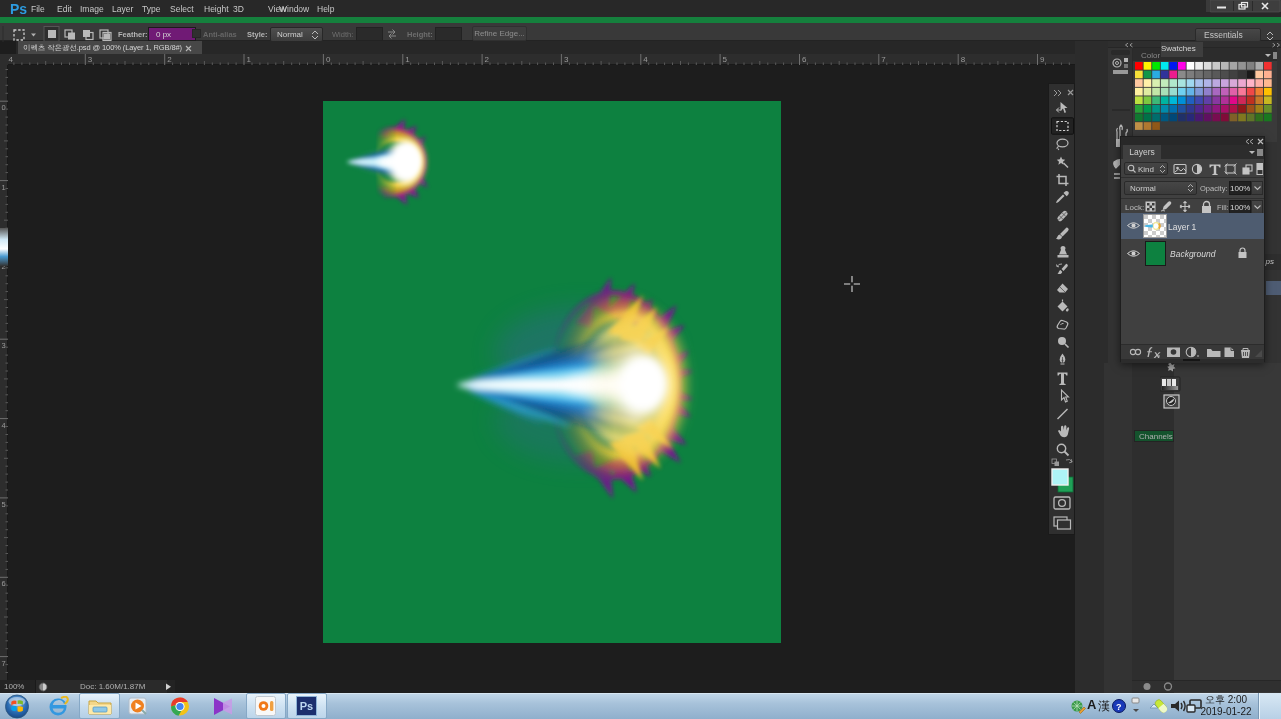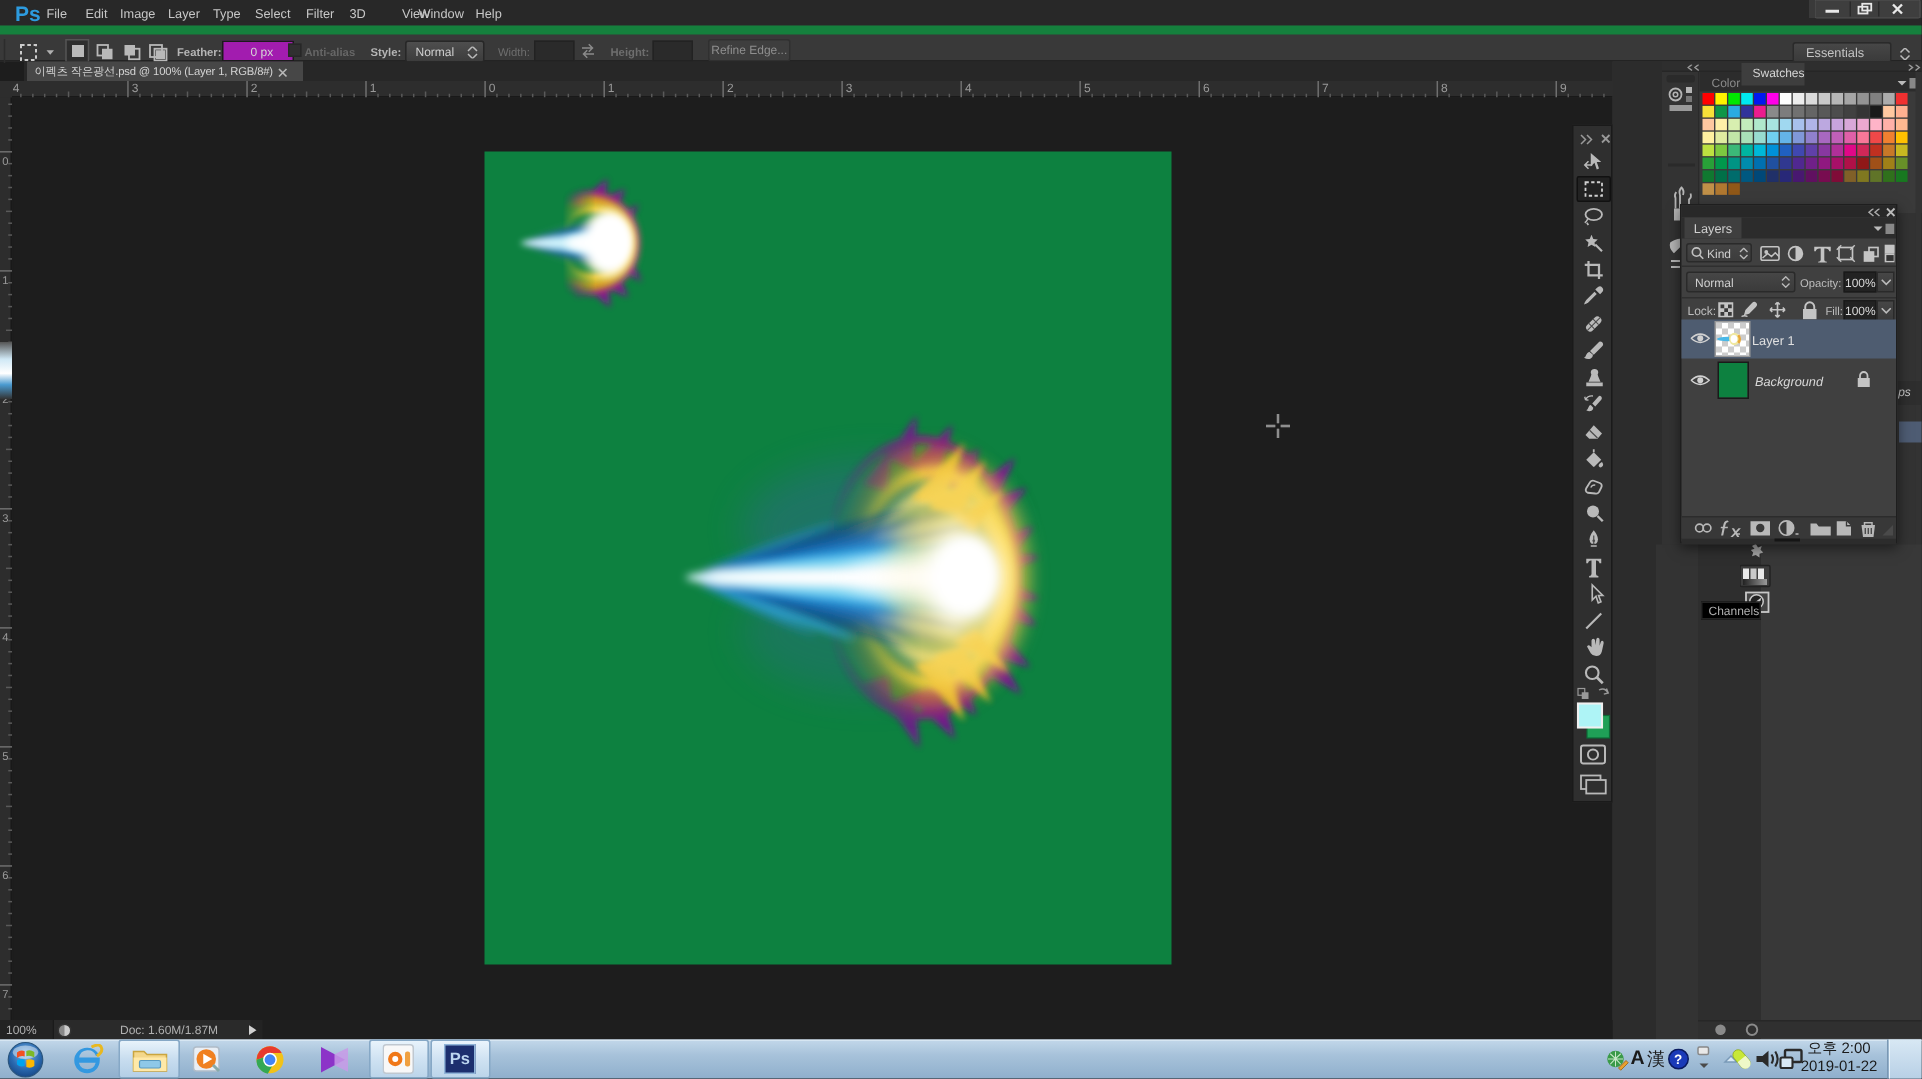--- a/index.html
+++ b/index.html
@@ -33,21 +33,21 @@
 <body>
 <div id="root">
   <div class="abs" id="menubar">
     <span id="pslogo">Ps</span>
     <span class="mi" style="left:31px">File</span>
     <span class="mi" style="left:57px">Edit</span>
     <span class="mi" style="left:80px">Image</span>
     <span class="mi" style="left:112px">Layer</span>
     <span class="mi" style="left:142px">Type</span>
     <span class="mi" style="left:170px">Select</span>
-    <span class="mi" style="left:204px">Filter</span>
+    <span class="mi" style="left:204px">Height</span>
     <span class="mi" style="left:233px">3D</span>
     <span class="mi" style="left:268px">View</span>
     <span class="mi" style="left:279px">Window</span>
     <span class="mi" style="left:317px">Help</span>
   </div>
   <div class="abs" style="left:1206px;top:0;width:75px;height:12px;background:#3a3a3a"></div>
   <svg class="abs" style="left:1210px;top:0px" width="71" height="13">
     <rect x="0" y="0" width="70" height="12" rx="1" fill="#3e3e3e" stroke="#565656" stroke-width="0.6"></rect>
     <line x1="23.5" y1="1" x2="23.5" y2="11" stroke="#2a2a2a"></line>
     <line x1="42.5" y1="1" x2="42.5" y2="11" stroke="#2a2a2a"></line>
@@ -65,21 +65,21 @@
       <rect x="48" y="7" width="8" height="8" fill="#b9b9b9"></rect>
       <rect x="65" y="7" width="7" height="7" fill="none" stroke="#b9b9b9" stroke-width="1.2"></rect>
       <rect x="68" y="9.5" width="7" height="7" fill="#b9b9b9"></rect>
       <rect x="83" y="7" width="7" height="7" fill="#b9b9b9"></rect>
       <rect x="86" y="9.5" width="7" height="7" fill="none" stroke="#b9b9b9" stroke-width="1.2"></rect>
       <rect x="100" y="7" width="8" height="8" fill="none" stroke="#b9b9b9" stroke-width="1.2"></rect>
       <rect x="103" y="9.5" width="8" height="8" fill="none" stroke="#b9b9b9" stroke-width="1.2"></rect>
       <rect x="104" y="10.5" width="6" height="6" fill="#b9b9b9"></rect>
     </svg>
     <span class="abs" style="left:118px;top:7px;font-size:7.5px;font-weight:bold;color:#b5b5b5">Feather:</span>
-    <div class="abs" style="left:148px;top:4px;width:48px;height:14px;background:#a21caf;border:1px solid #1b1b1b;color:#d6d6d6;font-size:8px;line-height:13px;padding-left:18px">0 px</div>
+    <div class="abs" style="left:148px;top:4px;width:48px;height:14px;background:#701a75;border:1px solid #1b1b1b;color:#d6d6d6;font-size:8px;line-height:13px;padding-left:7px">0 px</div>
     <div class="abs" style="left:192px;top:6px;width:9px;height:9px;background:#303030;border:1px solid #272727"></div>
     <span class="abs" style="left:203px;top:7px;font-size:7.5px;font-weight:bold;color:#666">Anti-alias</span>
     <span class="abs" style="left:247px;top:7px;font-size:7.5px;font-weight:bold;color:#b5b5b5">Style:</span>
     <div class="abs" style="left:270px;top:4px;width:53px;height:15px;background:linear-gradient(#4e4e4e,#3c3c3c);border:1px solid #272727;border-radius:2px;color:#cfcfcf;font-size:8px;line-height:13px;padding-left:6px">Normal</div>
     <svg class="abs" style="left:311px;top:8px" width="8" height="8">
         <path d="M1 3 l3 -3 l3 3 M1 5 l3 3 l3 -3" fill="none" stroke="#bbb" stroke-width="1"></path>
       </svg>
     <span class="abs" style="left:332px;top:7px;font-size:7.5px;font-weight:normal;color:#6e6e6e">Width:</span>
     <div class="abs" style="left:356px;top:4px;width:27px;height:14px;background:#2a2a2a;border:1px solid #222"></div>
     <svg class="abs" style="left:385px;top:5px" width="14" height="12">
@@ -553,21 +553,21 @@
       <g transform="translate(1,101)" stroke="#b5b5b5" fill="none" stroke-width="1.2">
         <path d="M2 4 q6 -4 9 -1 l-7 7 q-3 -3 -2 -6 Z" fill="#b5b5b5"></path>
         <path d="M12 2 l5 5" stroke-width="1.4"></path>
         <path d="M2 16 h14 M9 16 q4 -1 6 -4 M2 20 h11 q3 0 4 -2" stroke-width="1.3"></path>
       </g>
     </svg>
 
     <div class="abs" style="left:58px;top:7px;width:148px;height:94px;background:#3a3a3a"></div>
     <div class="abs" style="left:58px;top:7px;width:148px;height:13px;background:#2c2c2c"></div>
     <span class="abs" style="left:66px;top:10px;font-size:8px;color:#8a8a8a">Color</span>
-    <div class="abs" style="left:86px;top:1px;width:42px;height:15px;background:#3e3e3e;color:#d6d6d6;font-size:8px;text-align:right;line-height:13px">Swatches</div>
+    <div class="abs" style="left:86px;top:1px;width:42px;height:15px;background:#3e3e3e;color:#d6d6d6;font-size:8px;text-align:left;line-height:13px">Swatches</div>
     <svg class="abs" style="left:190px;top:11px" width="14" height="8">
         <path d="M0 2 l3 3 l3 -3" fill="#bbb"></path>
         <rect x="8" y="0" width="6" height="7" fill="#888"></rect>
       </svg>
     <div class="abs" style="left:58px;top:20px;width:148px;height:72px">
         <svg class="abs" style="left:0;top:0" width="148" height="72">
           <rect x="2.0" y="1.0" width="7.7" height="7.7" fill="#ff0000"></rect>
           <rect x="10.6" y="1.0" width="7.7" height="7.7" fill="#fff200"></rect>
           <rect x="19.2" y="1.0" width="7.7" height="7.7" fill="#00e800"></rect>
           <rect x="27.8" y="1.0" width="7.7" height="7.7" fill="#00e8f0"></rect>
@@ -706,21 +706,21 @@
         <circle cx="7" cy="6" r="4.5" fill="#222" stroke="#c8c8c8"></circle>
           <path d="M4 8 a4.5 4.5 0 0 0 6 -4.5 Z" fill="#c8c8c8"></path>
       </g>
       <defs>
           <linearGradient id="grad1">
             <stop offset="0" stop-color="#222"></stop>
             <stop offset="1" stop-color="#999"></stop>
           </linearGradient>
         </defs>
     </svg>
-    <div class="abs" style="left:59px;top:360px;width:40px;height:12px;background:#000000;border:1px solid #232323;color:#b0b0b0;font-size:8px;line-height:11px;padding-left:4px">Channels</div>
+    <div class="abs" style="left:59px;top:389px;width:40px;height:12px;background:#14532d;border:1px solid #232323;color:#b0b0b0;font-size:8px;line-height:11px;padding-left:4px">Channels</div>
 
     <div class="abs" style="left:57px;top:639px;width:149px;height:12px;background:#303030;border-top:1px solid #272727"></div>
     <svg class="abs" style="left:62px;top:641px" width="120" height="9">
         <circle cx="10" cy="4.5" r="3.5" fill="#8a8a8a"></circle>
         <circle cx="31" cy="4.5" r="3.5" fill="none" stroke="#8a8a8a" stroke-width="1.3"></circle>
       </svg>
 
     <div class="abs" style="left:186px;top:213px;width:20px;height:16px;background:#2e2e2e;color:#c8c8c8;font-size:8px;font-style:italic;line-height:15px">&nbsp;.ps</div>
     <div class="abs" style="left:191px;top:240px;width:15px;height:14px;background:#4e5c73"></div>
   </div>

